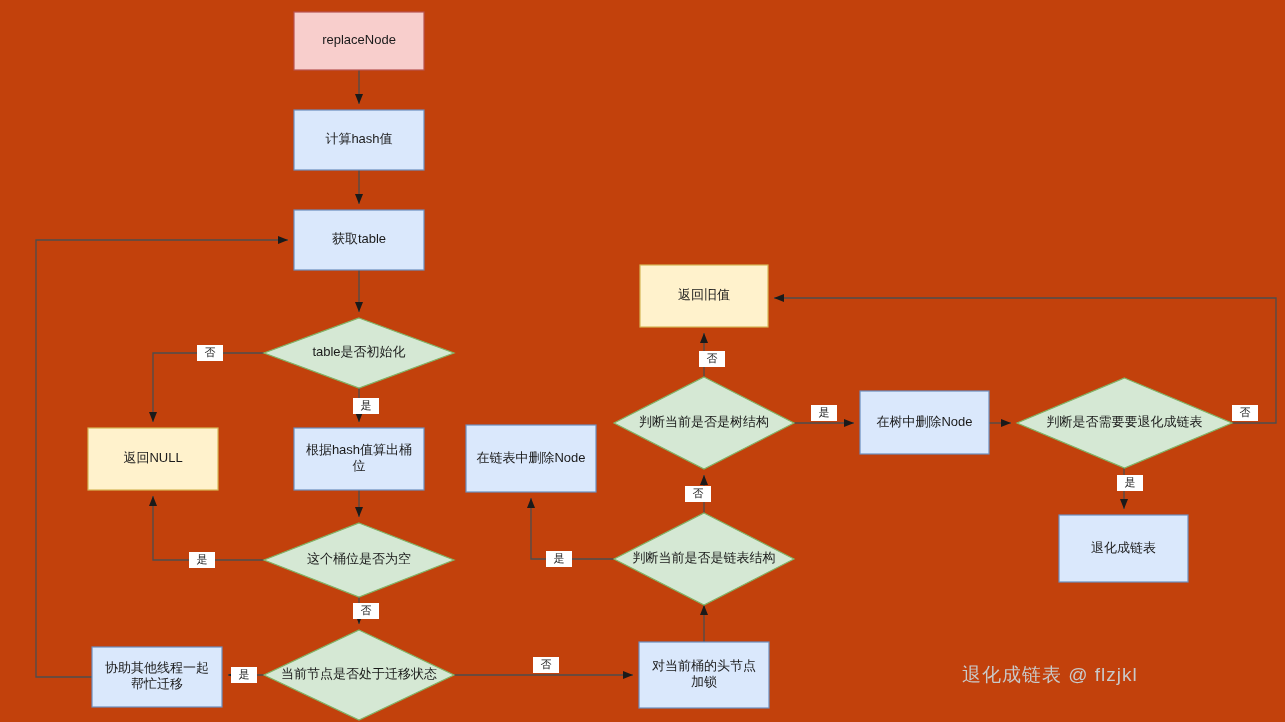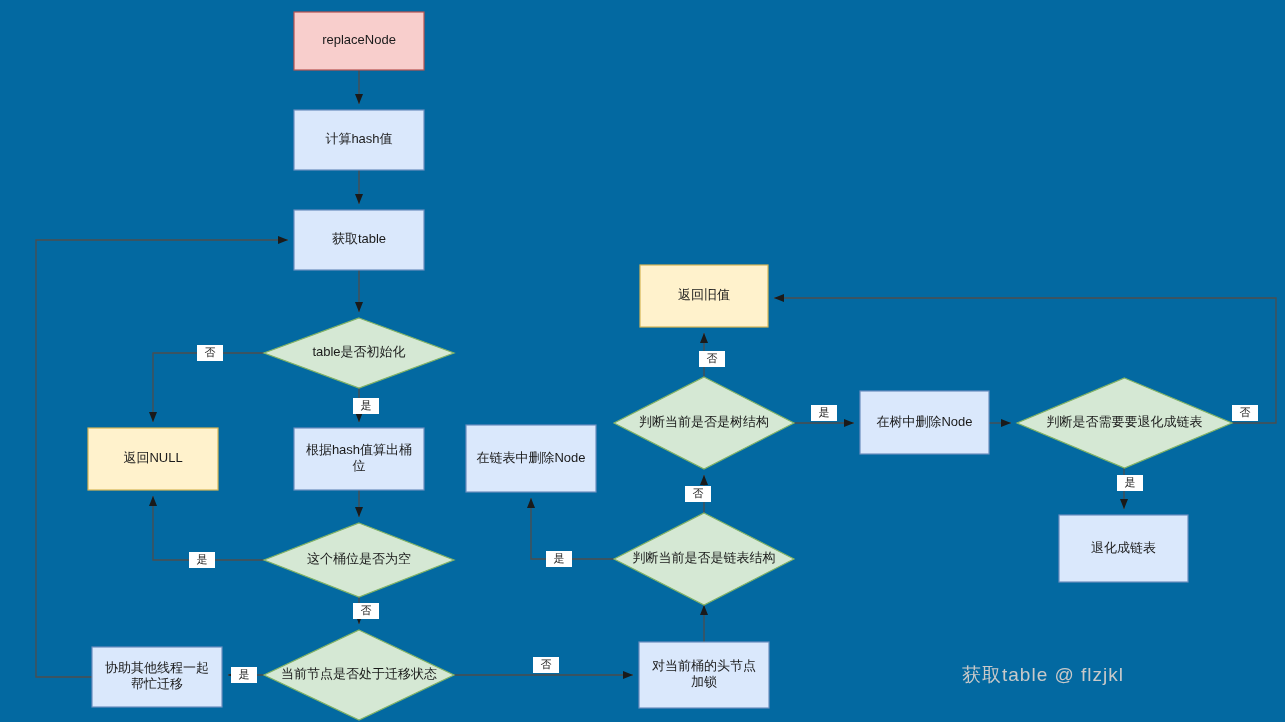--- a/index.html
+++ b/index.html
@@ -4,21 +4,21 @@
 <style>
   html, body {
     margin: 0;
     padding: 0;
     background: #ffffff;
   }
   #canvas {
     position: relative;
     width: 1285px;
     height: 722px;
-    background: #0369a1;
+    background: #c2410c;
     font-family: "Liberation Sans", "DejaVu Sans", sans-serif;
     overflow: hidden;
   }
   svg.flow {
     position: absolute;
     left: 0;
     top: 0;
     width: 1285px;
     height: 722px;
   }
@@ -181,15 +181,15 @@
         <text class="edge-label" x="712" y="359">否</text>
         <rect x="811" y="405" width="26" height="16" fill="#ffffff"></rect>
         <text class="edge-label" x="824" y="413">是</text>
         <rect x="1117" y="475" width="26" height="16" fill="#ffffff"></rect>
         <text class="edge-label" x="1130" y="483">是</text>
         <rect x="1232" y="405" width="26" height="16" fill="#ffffff"></rect>
         <text class="edge-label" x="1245" y="413">否</text>
       </g>
   </svg>
 
-  <div class="watermark" style="left: 962px; top: 662px; color: rgb(201, 201, 201);">获取table @ flzjkl</div>
+  <div class="watermark" style="left: 962px; top: 662px; color: rgb(201, 201, 201);">退化成链表 @ flzjkl</div>
 
 </div>
 
 </body></html>

